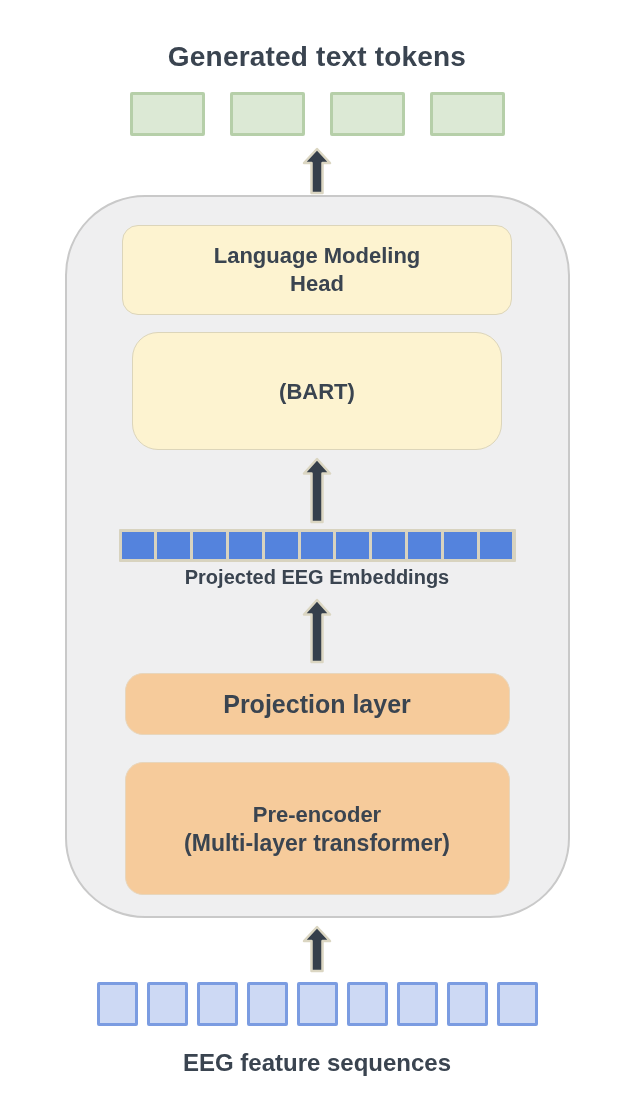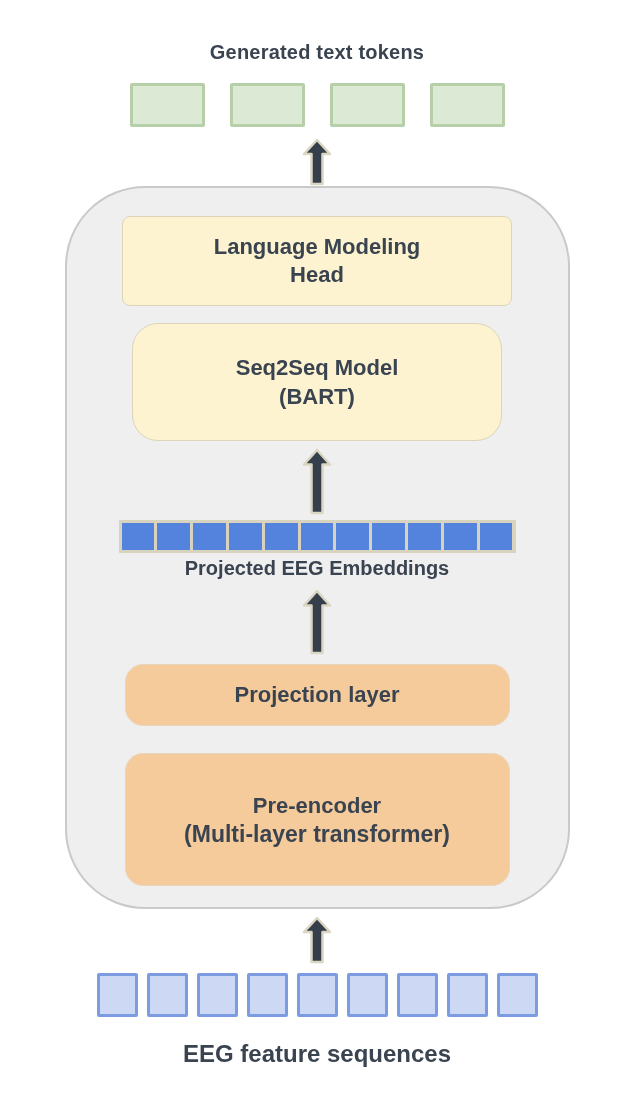--- a/index.html
+++ b/index.html
@@ -8,40 +8,40 @@
     --cream-fill:#fdf3d0; --cream-border:#dcd5ba;
     --orange-fill:#f6cb9b; --orange-border:#e8d6bc;
     --embed-cell:#5483dd; --embed-frame:#d8d3bf;
     --eeg-fill:#cdd9f4; --eeg-border:#7b9ce1;
     --arrow-fill:#353f4b; --arrow-outline:#dbd6c2;
   }
   *{margin:0;padding:0;box-sizing:border-box;}
   html,body{width:634px;height:1102px;background:#ffffff;overflow:hidden;}
   body{font-family:"Liberation Sans", sans-serif;}
   .page{width:634px;height:1102px;display:flex;flex-direction:column;align-items:center;background:#fff;}
-  .top-label{margin-top:41px;font-size:20px;font-weight:bold;color:var(--text);letter-spacing:.2px;}
+  .top-label{margin-top:41px;font-size:28px;font-weight:bold;color:var(--text);letter-spacing:.2px;}
   .tokens-row{margin-top:19px;display:flex;gap:25px;}
   .token-box{width:75px;height:44px;background:var(--token-fill);border:3px solid var(--token-border);border-radius:2px;}
   .arrow{display:block;}
   .arrow-short{margin-top:11px;}
   .model-panel{margin-top:0;width:505px;height:723px;background:var(--panel-fill);
     border:2px solid var(--panel-border);border-radius:80px;display:flex;flex-direction:column;align-items:center;}
   .block{display:flex;flex-direction:column;align-items:center;justify-content:center;
     color:var(--text);font-weight:bold;text-align:center;}
   .cream{background:var(--cream-fill);border:1.5px solid var(--cream-border);}
   .orange{background:var(--orange-fill);border:1.5px solid var(--orange-border);}
-  .lm-head{margin-top:28px;width:390px;height:90px;border-radius:8px;font-size:22px;line-height:28px;}
+  .lm-head{margin-top:28px;width:390px;height:90px;border-radius:16px;font-size:22px;line-height:28px;}
   .seq2seq{margin-top:17px;width:370px;height:118px;border-radius:26px;font-size:22px;line-height:29px;}
   .arrow-mid1{margin-top:7px;}
   .embed-bar{margin-top:5px;width:397px;height:33px;background:var(--embed-frame);
     display:flex;gap:3px;padding:3px;border-radius:1px;}
   .embed-cell{flex:1;background:var(--embed-cell);}
   .embed-label{margin-top:4px;font-size:20px;font-weight:bold;color:var(--text);text-align:right;}
   .arrow-mid2{margin-top:9px;}
-  .projection{margin-top:9px;width:385px;height:62px;border-radius:18px;font-size:22px;}
+  .projection{margin-top:9px;width:385px;height:62px;border-radius:18px;font-size:25px;}
   .pre-encoder{margin-top:27px;width:385px;height:133px;border-radius:18px;font-size:22px;line-height:29px;}
   .pre-encoder .sub{font-size:23px;}
   .arrow-bottom{margin-top:7px;}
   .eeg-row{margin-top:9px;display:flex;gap:9px;}
   .eeg-square{width:41px;height:44px;background:var(--eeg-fill);border:3px solid var(--eeg-border);border-radius:2px;}
   .eeg-label{margin-top:23px;font-size:24px;font-weight:bold;color:var(--text);}
   svg polygon{fill:var(--arrow-fill);stroke:var(--arrow-outline);stroke-width:2.5;stroke-linejoin:round;}
 </style>
 </head>
 <body>
@@ -62,21 +62,20 @@
   </svg>
 
   <div class="model-panel">
 
     <div class="block cream lm-head">
       <span>Language Modeling</span>
       <span>Head</span>
     </div>
 
     <div class="block cream seq2seq">
-      <span>Seq2Seq Model</span>
       <span>(BART)</span>
     </div>
 
     <svg class="arrow arrow-mid1" width="30" height="67" viewBox="0 0 30 67">
       <polygon points="15,2 28,16.5 20.5,16.5 20.5,65 9.5,65 9.5,16.5 2,16.5"></polygon>
     </svg>
 
     <div class="embed-bar">
         <div class="embed-cell"></div>
         <div class="embed-cell"></div>

